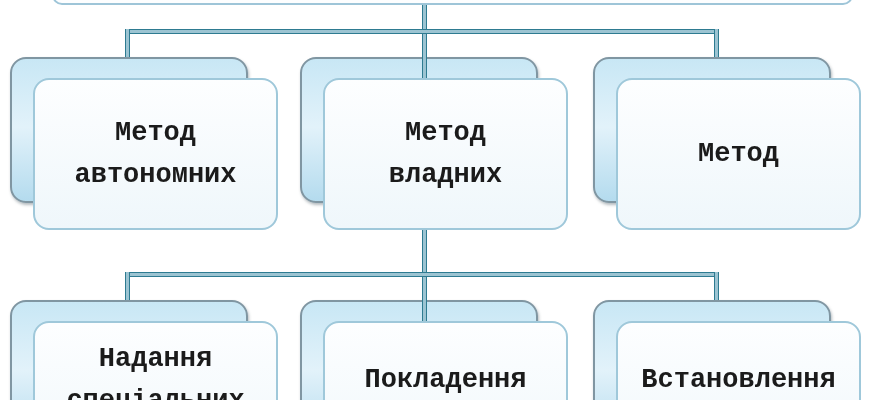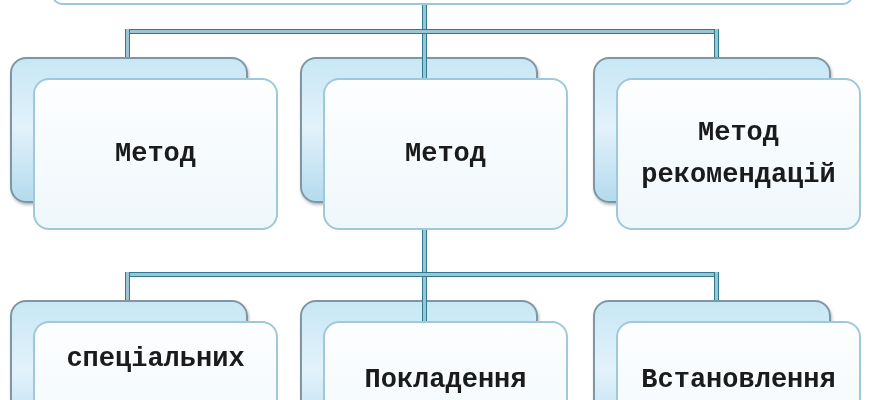--- a/index.html
+++ b/index.html
@@ -102,41 +102,43 @@
 
   <div class="conn v" style="left:422px; top:230px; height:95px;"></div>
   <div class="conn h" style="left:125px; top:272px; width:594px;"></div>
   <div class="conn v" style="left:125px; top:272px; height:28px;"></div>
   <div class="conn v" style="left:714px; top:272px; height:28px;"></div>
 
   <div class="node r1 c0">
     <div class="back"></div>
     <div class="front">
       <span class="line">Метод</span>
+      <span class="line">автономних</span>
     </div>
   </div>
 
   <div class="node r1 c1">
     <div class="back"></div>
     <div class="front">
       <span class="line">Метод</span>
+      <span class="line">владних</span>
     </div>
   </div>
 
   <div class="node r1 c2">
     <div class="back"></div>
     <div class="front">
       <span class="line">Метод</span>
-      <span class="line">рекомендацій</span>
     </div>
   </div>
 
   <div class="node r2 c0 pt-sm">
     <div class="back"></div>
     <div class="front">
+      <span class="line">Надання</span>
       <span class="line">спеціальних</span>
     </div>
   </div>
 
   <div class="node r2 c1 pt-md">
     <div class="back"></div>
     <div class="front">
       <span class="line">Покладення</span>
     </div>
   </div>

